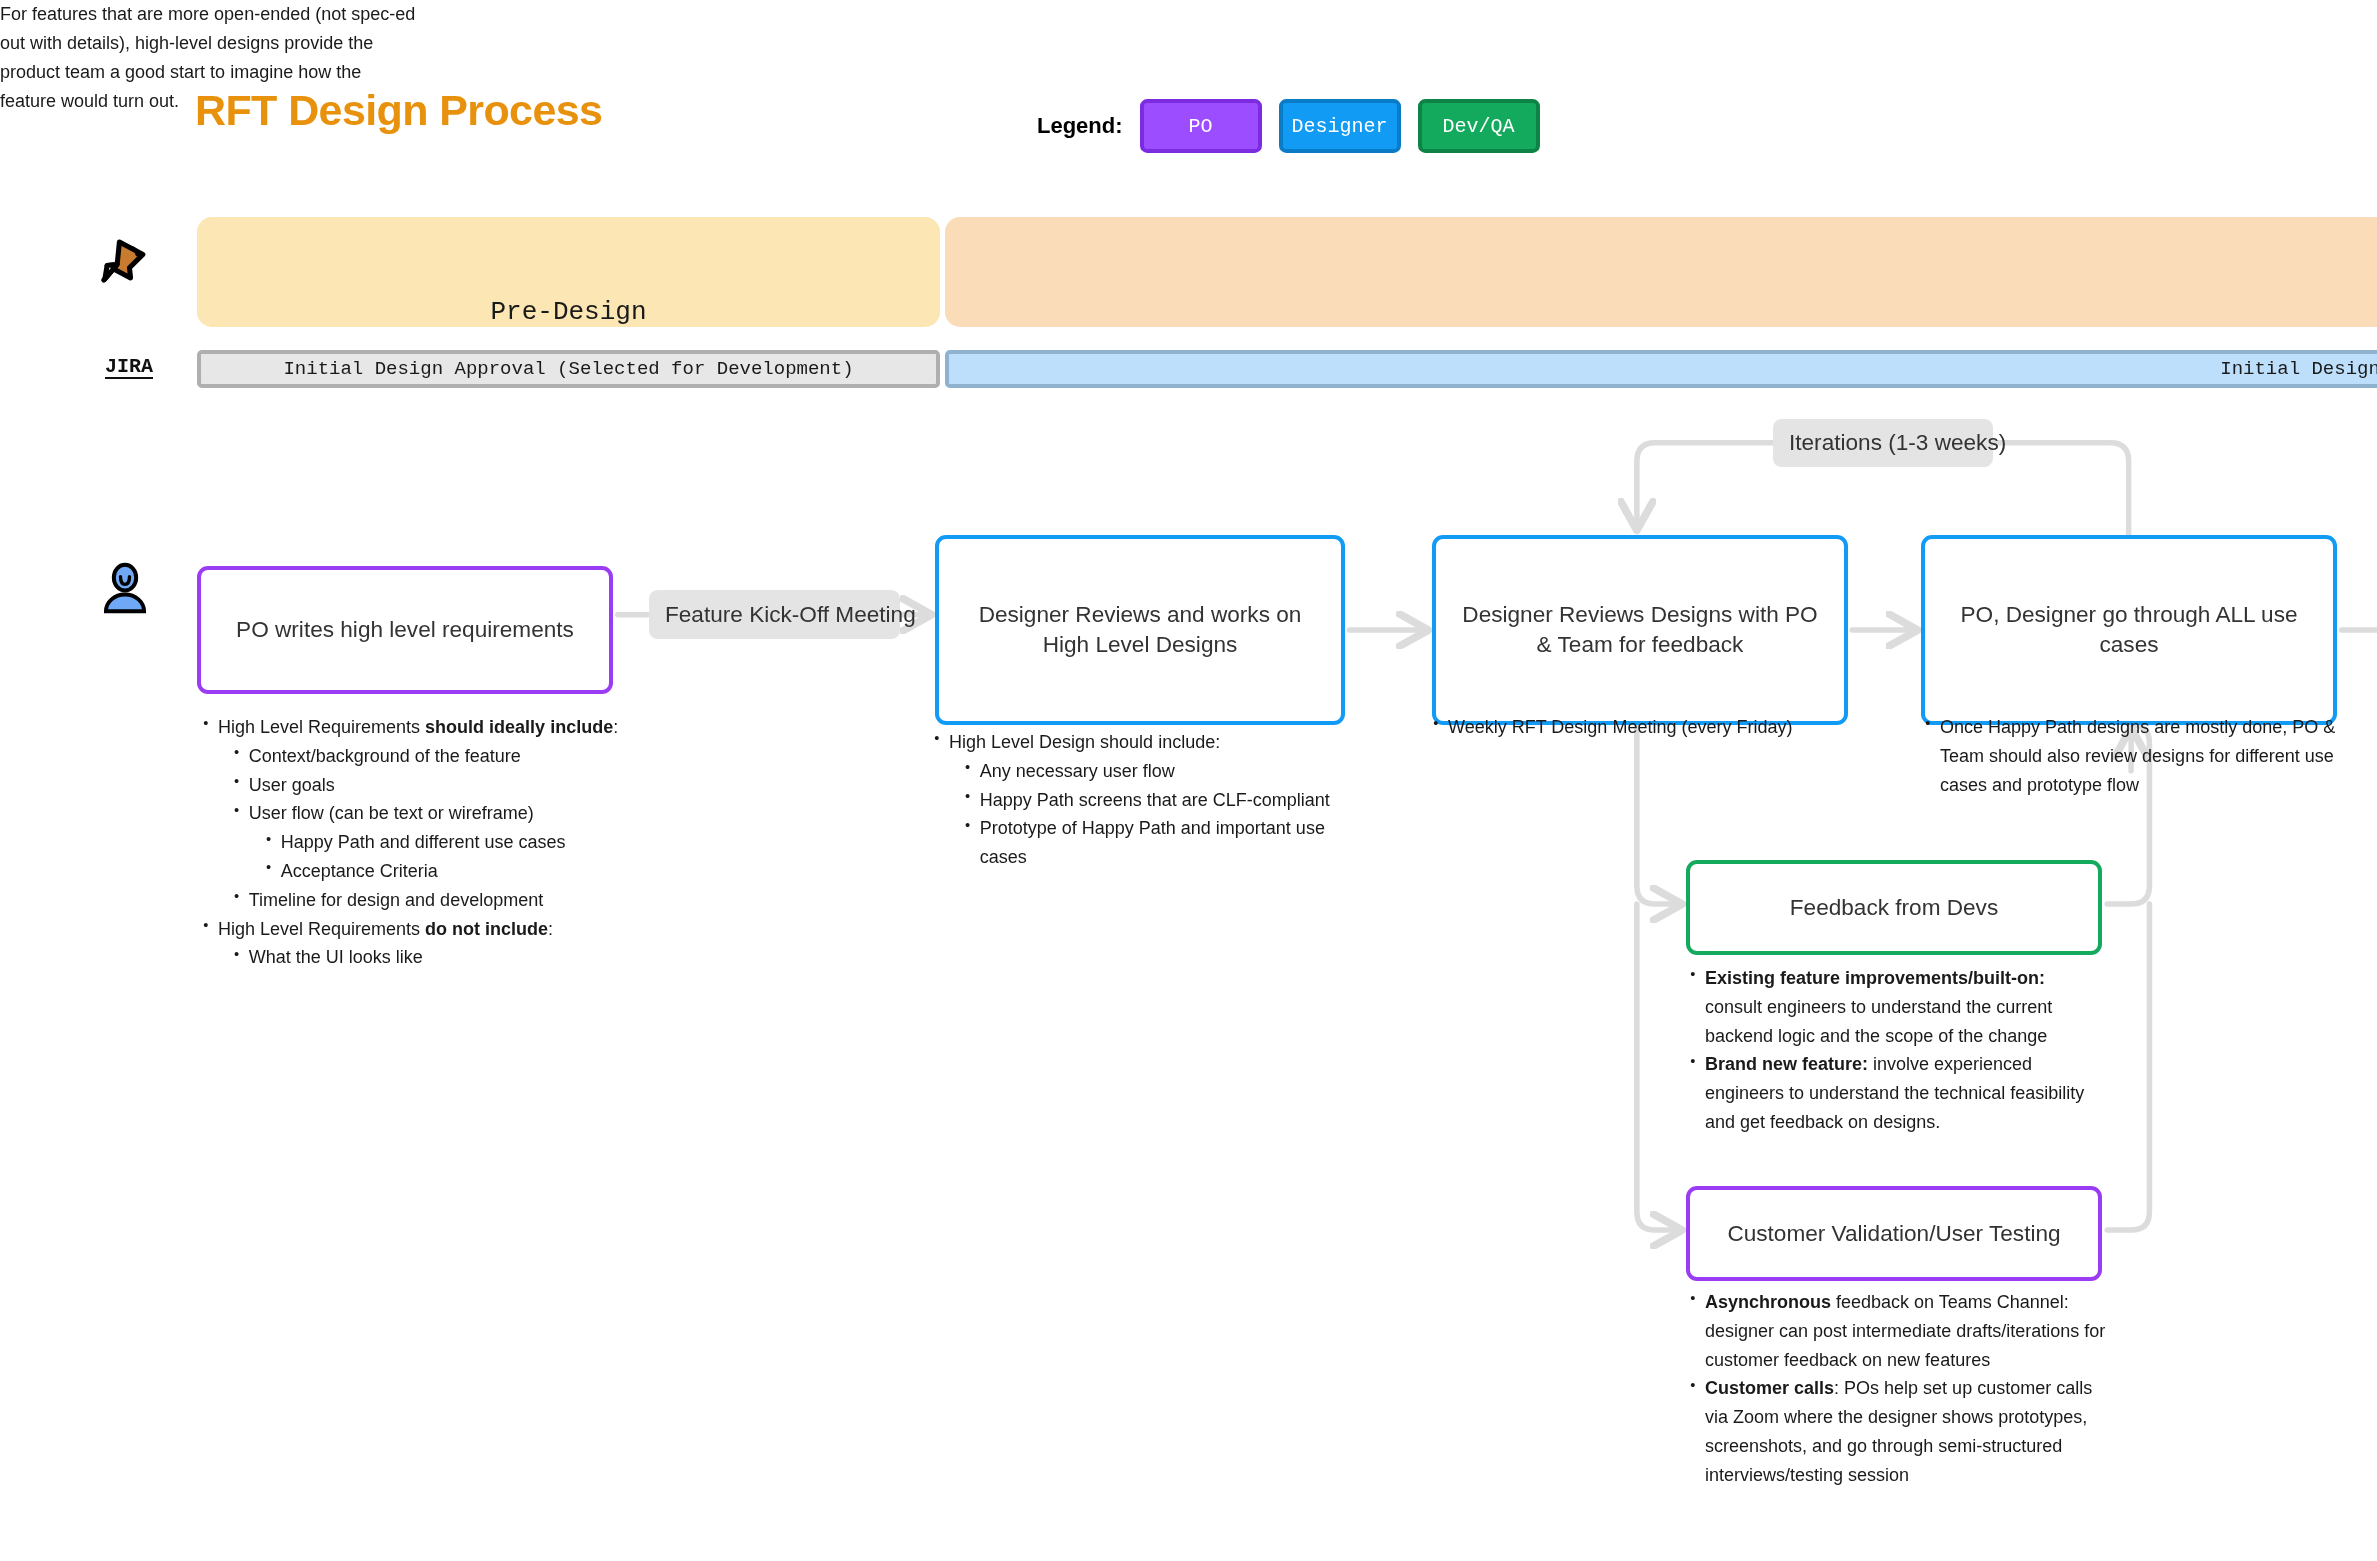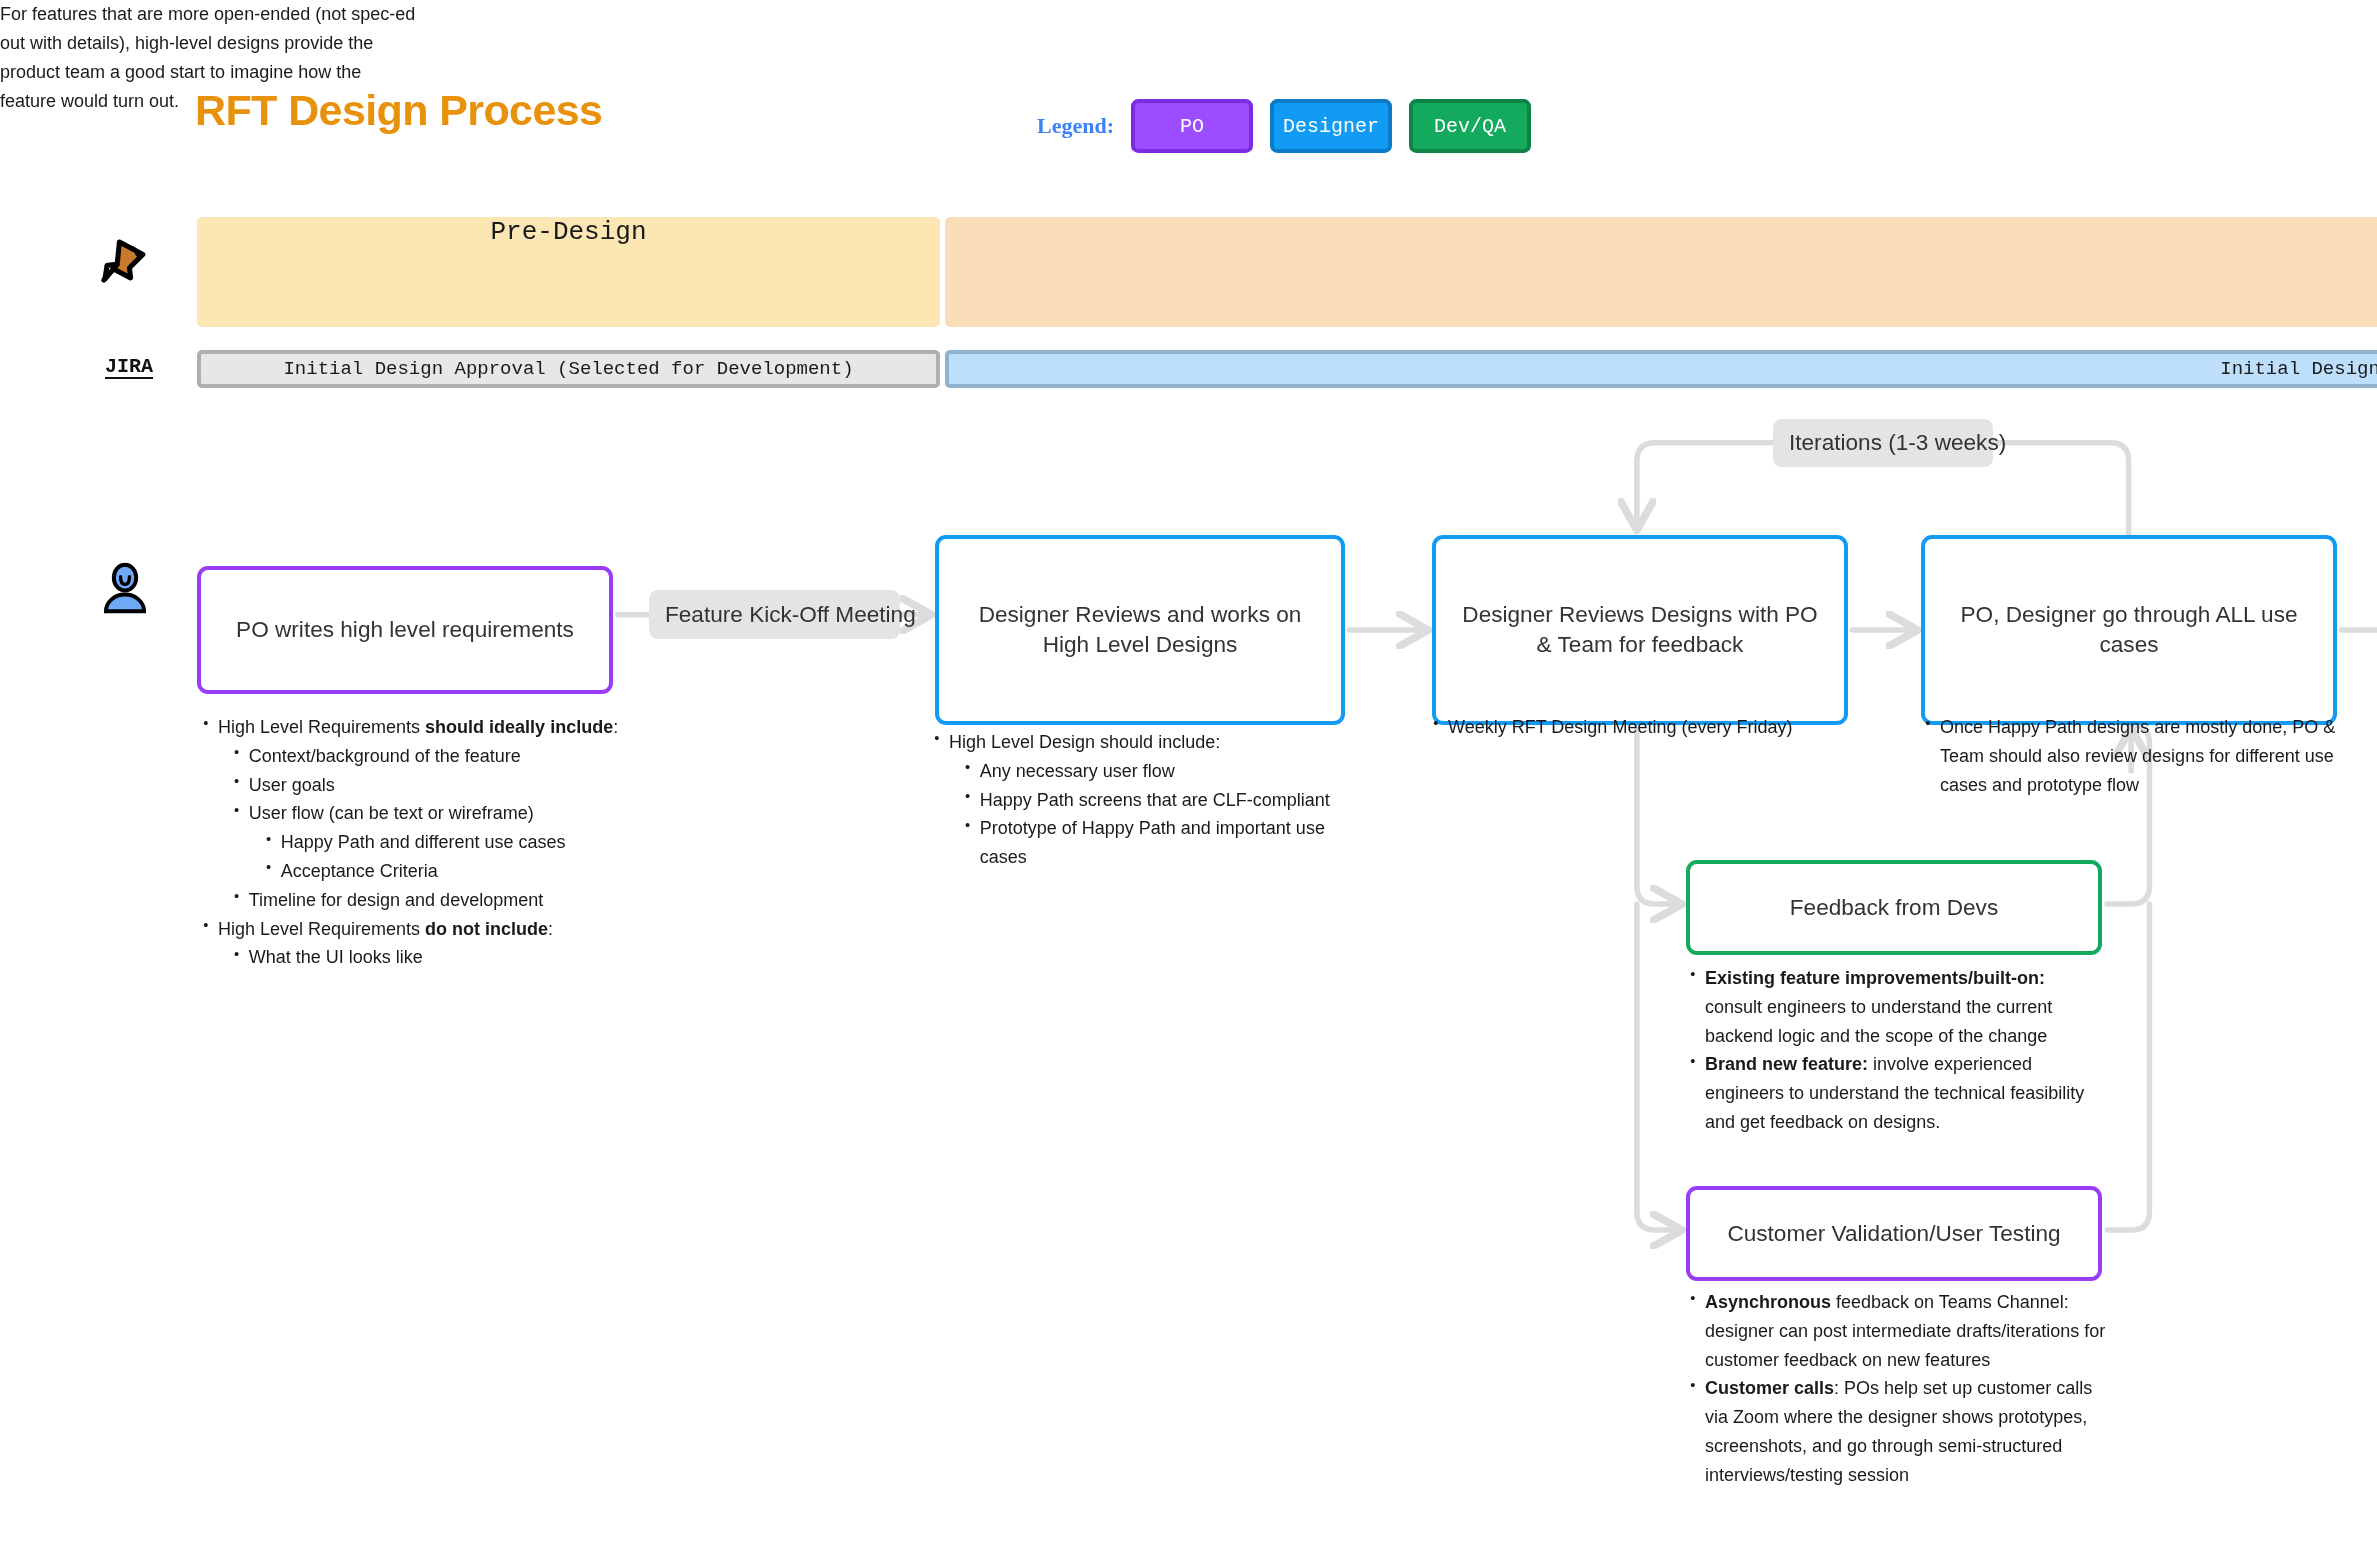--- a/index.html
+++ b/index.html
@@ -11,21 +11,21 @@
   }
   #root { position: relative; width: 2377px; height: 1561px; }
 
   
   .title {
     position: absolute; left: 195px; top: 86px;
     font-size: 43px; font-weight: bold; color: #E8910C;
     letter-spacing: -0.6px; white-space: nowrap;
   }
   .legend { position: absolute; left: 1037px; top: 99px; display: flex; align-items: center; gap: 17px; }
-  .legend-label { font-size: 22px; font-weight: bold; color: #3b82f6; font-family: Liberation Serif, serif; }
+  .legend-label { font-size: 22px; font-weight: bold; color: #000000; font-family: Liberation Sans, sans-serif; }
   .chip {
     font-family: "Liberation Mono", monospace;
     font-size: 20px; color: #ffffff;
     width: 122px; height: 54px;
     display: flex; align-items: center; justify-content: center;
     border-radius: 7.3px;
   }
   .chip-po { background: #9B4DFF; border: 4.9px solid #7B2BE0; }
   .chip-designer { background: #119BF5; border: 4.9px solid #0A7BC6; }
   .chip-dev { background: #14AA5E; border: 4.9px solid #0E8347; }
@@ -37,22 +37,22 @@
   .jira-label {
     position: absolute; left: 105px; top: 355px;
     font-family: "Liberation Mono", monospace;
     font-size: 20px; font-weight: bold; color: #111;
     text-decoration: underline; text-underline-offset: 4.9px;
   }
 
   
   .phase-bar {
     position: absolute; height: 110px;
-    border-radius: 5px;
-    display: flex; align-items: flex-start; justify-content: center;
+    border-radius: 15px;
+    display: flex; align-items: flex-end; justify-content: center;
     font-family: "Liberation Mono", monospace;
     font-size: 26px; color: #1a1a1a;
   }
   #phase-pre { left: 197px; top: 217px; width: 743px; background: #FBE6B4; }
   #phase-during { left: 945px; top: 217px; width: 1505px; background: #FADCB8; }
 
   
   .jira-bar {
     position: absolute; height: 38px; border-radius: 4.9px;
     display: flex; align-items: center; justify-content: center;

